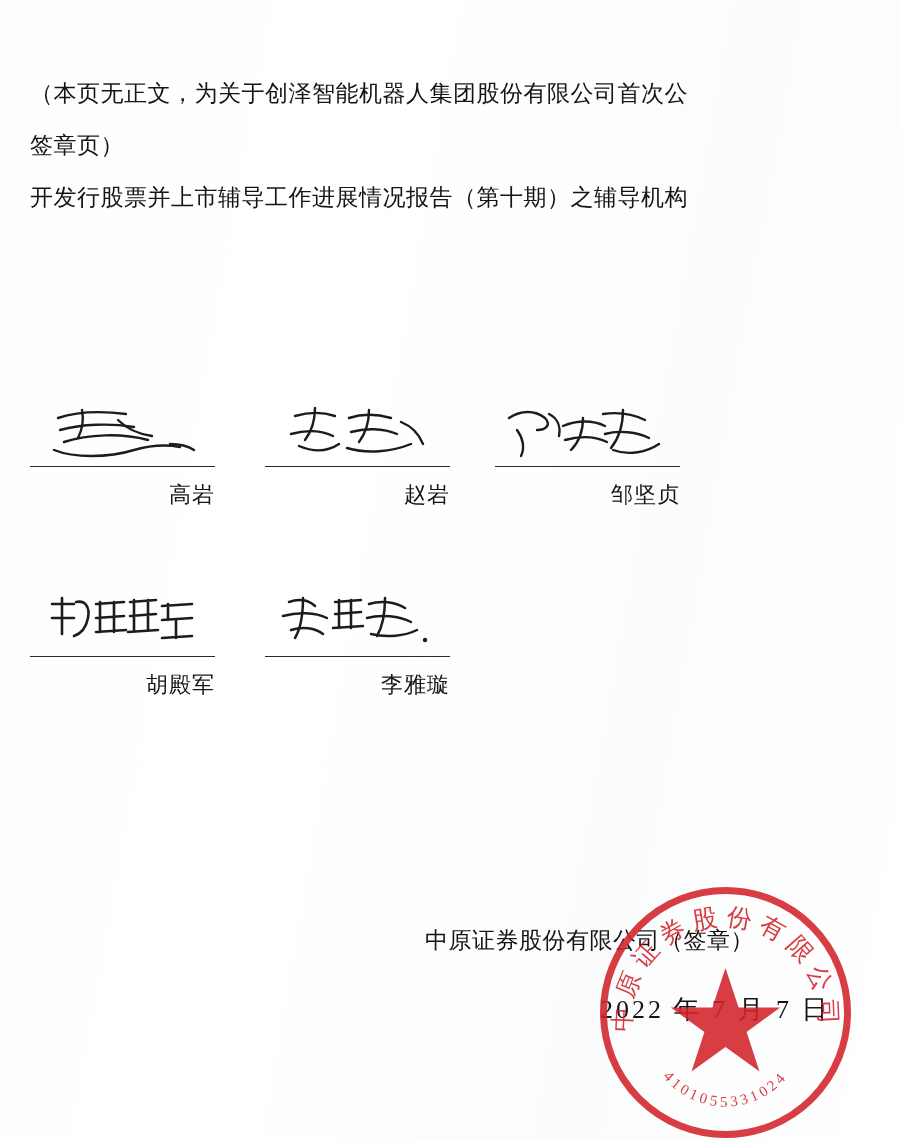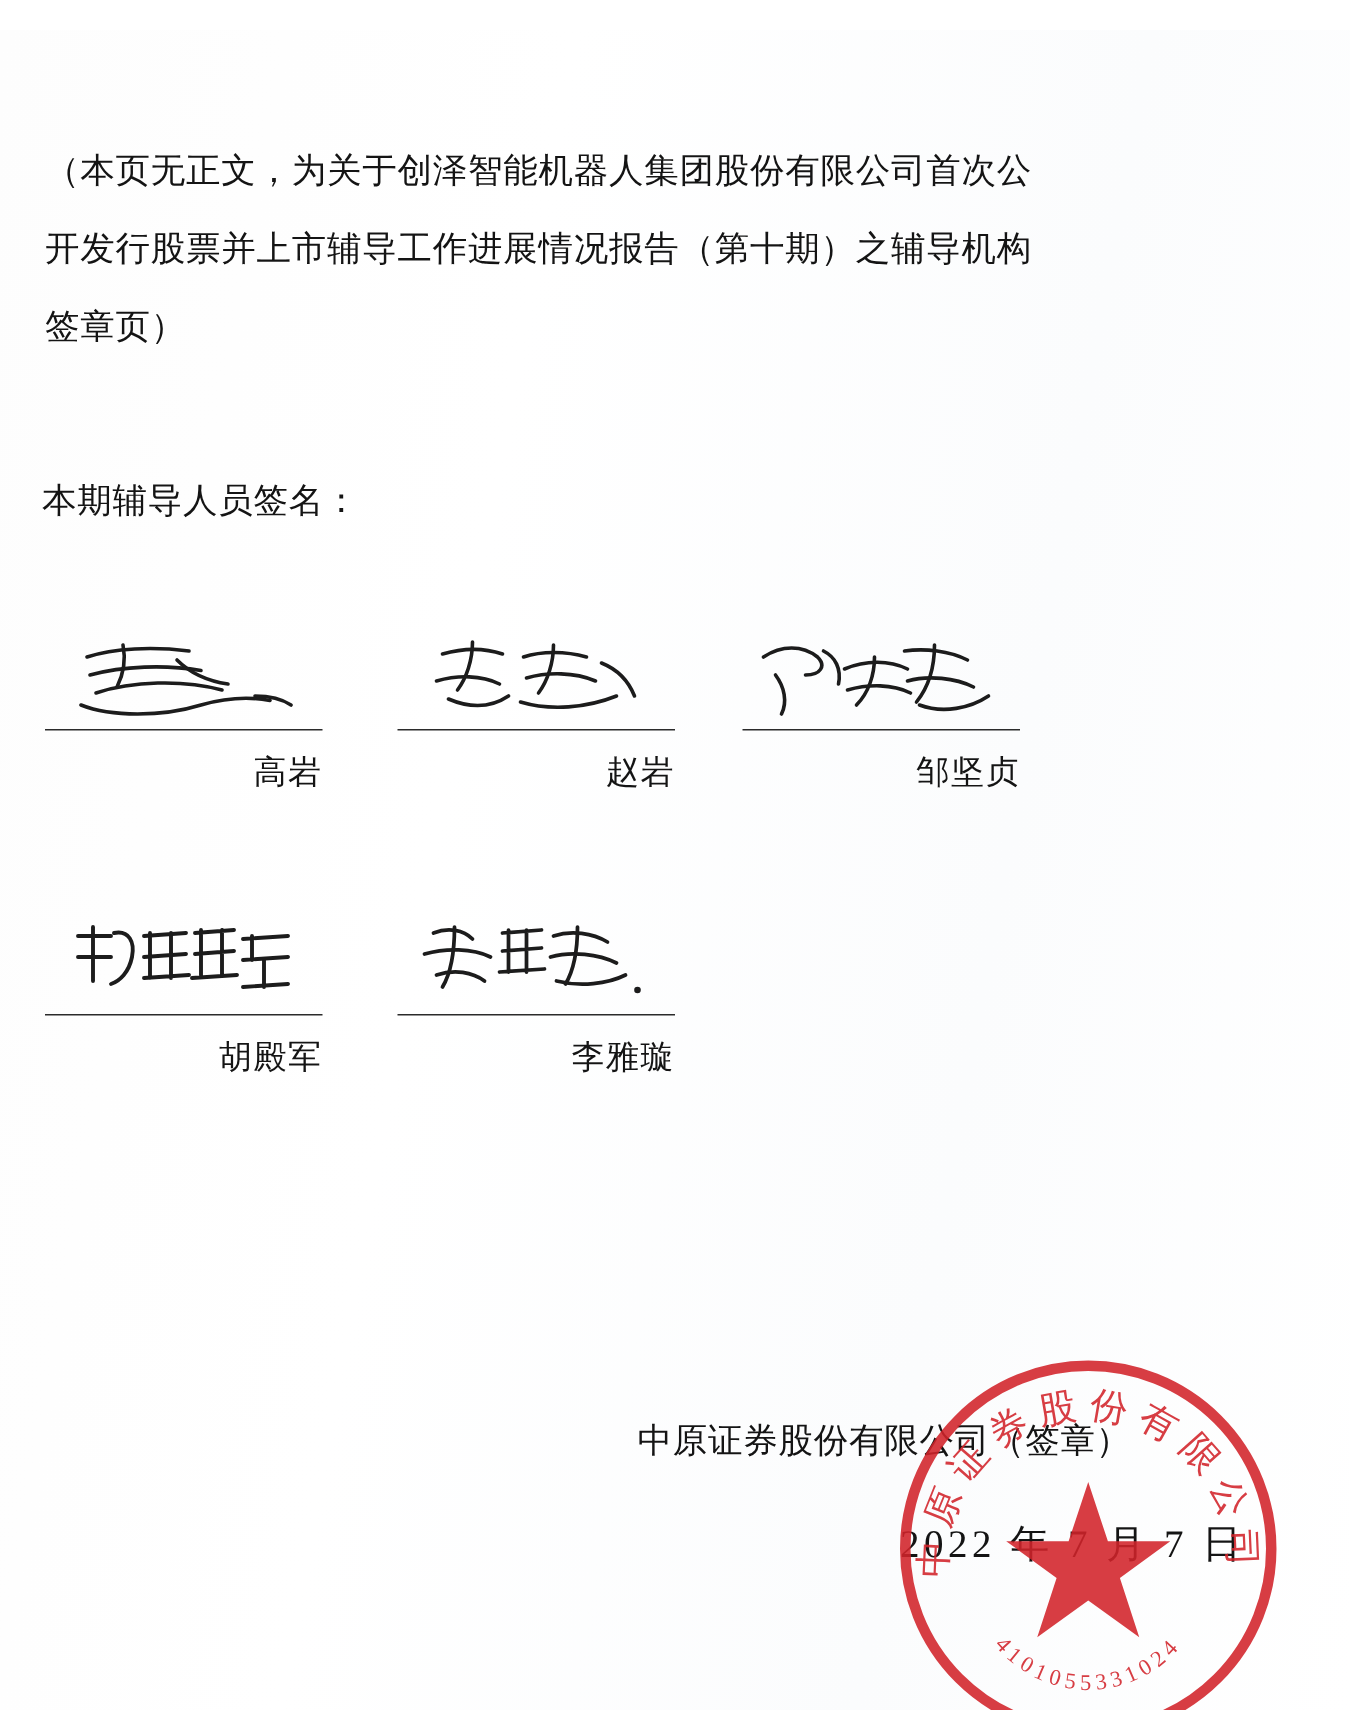--- a/index.html
+++ b/index.html
@@ -13,21 +13,20 @@
     font-family: "Liberation Serif", "DejaVu Serif", serif;
     color: #1a1a1a;
     position: relative;
     overflow: hidden;
   }
   
   .page {
     position: absolute;
     inset: 0;
     background: linear-gradient(100deg, #fdfdfd 0%, #ffffff 35%, #fbfcfd 70%, #ffffff 100%);
-    margin-top: 20px;
   }
   .para {
     position: absolute;
     left: 30px;
     top: 68px;
     width: 840px;
     font-size: 23px;
     line-height: 52px;
     letter-spacing: 0.5px;
     color: #141414;
@@ -115,25 +114,24 @@
     font-family: "Liberation Serif", serif;
   }
 </style>
 </head>
 <body>
 
 <div class="page">
 
   <div class="para">
     <span class="ln l1">（本页无正文，为关于创泽智能机器人集团股份有限公司首次公</span>
+    <span class="ln">签章页）</span>
     <span class="ln">开发行股票并上市辅导工作进展情况报告（第十期）之辅导机构</span>
-    <span class="ln">签章页）</span>
-  </div>
-
-  <div class="sign-label">本期辅导人员签名：</div>
+  </div>
+
 
   <div class="sig-group sig-row-1">
 
     <div class="sig-cell" style="left:30px;">
       <div class="sig-mark">
         <svg width="185" height="68" viewBox="0 0 185 68">
           <g fill="none" stroke="#1c1c1c" stroke-width="2.4" stroke-linecap="round" stroke-linejoin="round">
             <path d="M28 18 C46 12, 72 11, 96 14"></path>
             <path d="M52 10 C54 20, 52 30, 48 38"></path>
             <path d="M30 30 C52 24, 80 23, 104 27"></path>

